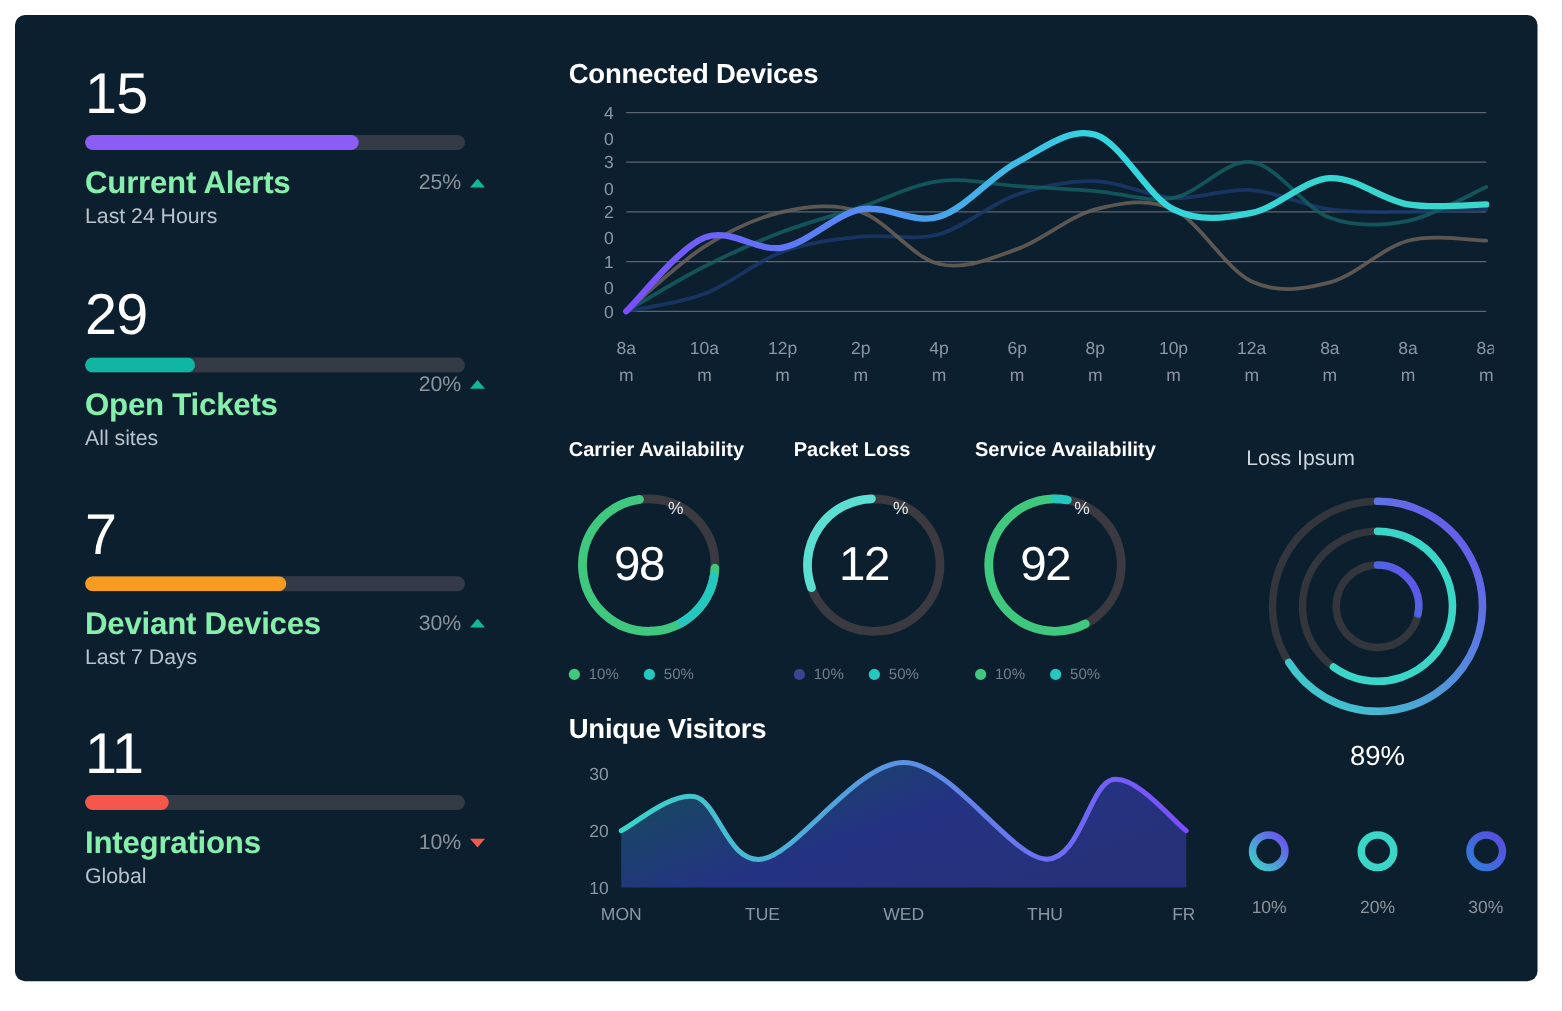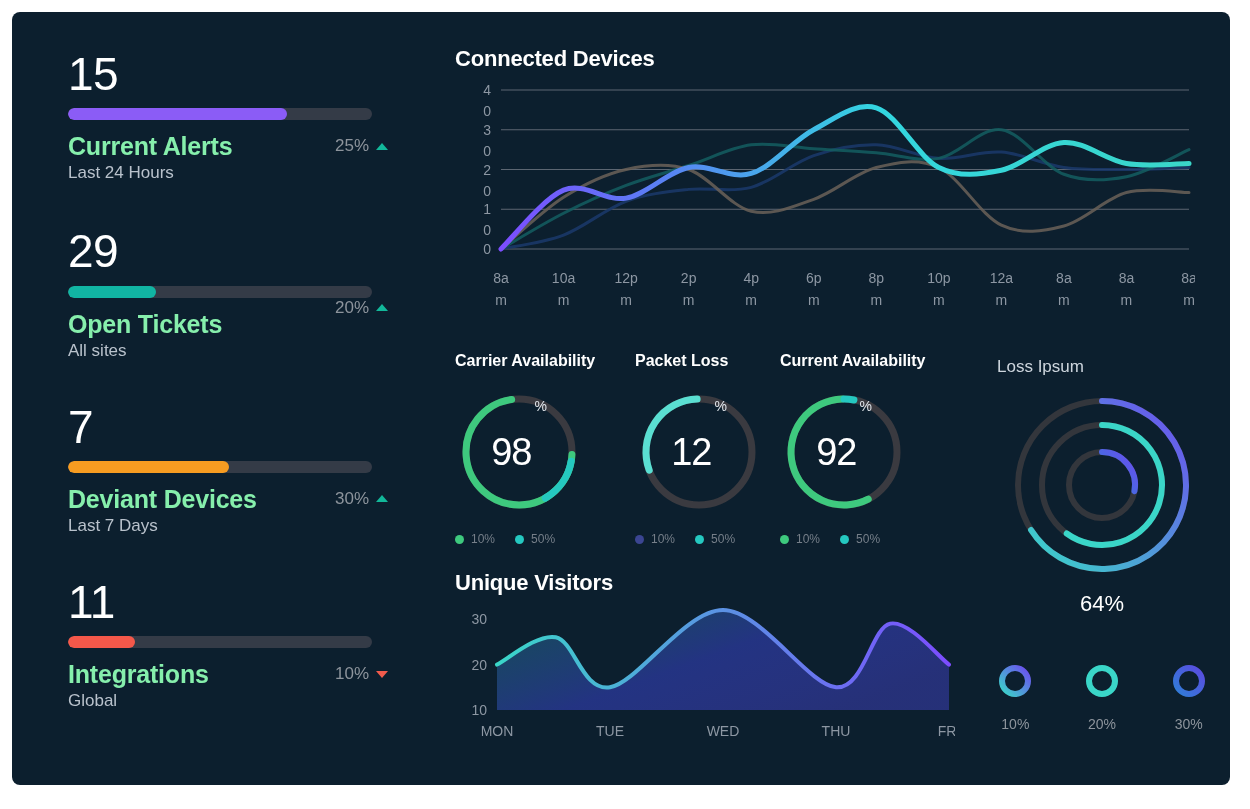--- a/index.html
+++ b/index.html
@@ -258,21 +258,21 @@
           <span class="legend-text">10%</span>
         </div>
         <div class="legend-item">
           <span class="legend-dot" id="g1d1" style="background: rgb(37, 200, 192);"></span>
           <span class="legend-text">50%</span>
         </div>
       </div>
     </div>
 
     <div class="gauge-col" style="left:325px;">
-      <div class="gauge-title">Current Availability</div>
+      <div class="gauge-title">Service Availability</div>
       <div class="gauge-ring">
         <svg width="128" height="128" id="gauge2">
             <circle cx="64" cy="64" r="53" fill="none" stroke="#3a3a40" stroke-width="7"></circle>
             <path d="M62.15032667476746,11.032286167987927A53,53 0 1 0 88.22619013411081,111.13906778443877" fill="none" stroke="#3ec97e" stroke-width="7" stroke-linecap="round"></path>
             <path d="M64,11A53,53 0 0 1 73.9312096730434,11.938775711379499" fill="none" stroke="#25c8c0" stroke-width="7" stroke-linecap="round"></path>
           </svg>
         <div class="gauge-center">
           <span class="gauge-num">92</span>
           <span class="gauge-pct">%</span>
         </div>
@@ -307,21 +307,21 @@
             <stop offset="100%" stop-color="#6d4bf0"></stop>
           </linearGradient>
         </defs>
         <circle cx="100" cy="100" r="84" fill="none" stroke="#33363c" stroke-width="6"></circle>
         <path d="M100,16A84,84 0 1 1 29.076454257830733,145.0094507782357" fill="none" stroke="url(#rg0)" stroke-width="6" stroke-linecap="round"></path>
         <circle cx="100" cy="100" r="60" fill="none" stroke="#33363c" stroke-width="6"></circle>
         <path d="M100,40A60,60 0 1 1 64.73288486245161,148.54101966249686" fill="none" stroke="url(#rg1)" stroke-width="6" stroke-linecap="round"></path>
         <circle cx="100" cy="100" r="33" fill="none" stroke="#33363c" stroke-width="6"></circle>
         <path d="M100,67A33,33 0 0 1 132.41547927404673,106.18358338132892" fill="none" stroke="url(#rg2)" stroke-width="6" stroke-linecap="round"></path>
       </svg>
-    <div class="radial-value">64%</div>
+    <div class="radial-value">89%</div>
   </div>
 
   <div id="mini-rings">
     <div class="mini-col">
       <svg width="38" height="38" id="mini0">
           <defs>
             <linearGradient id="mg0" x1="0" y1="1" x2="1" y2="0">
               <stop offset="0%" stop-color="#3ad6c8"></stop>
               <stop offset="100%" stop-color="#6d4bf0"></stop>
             </linearGradient>

